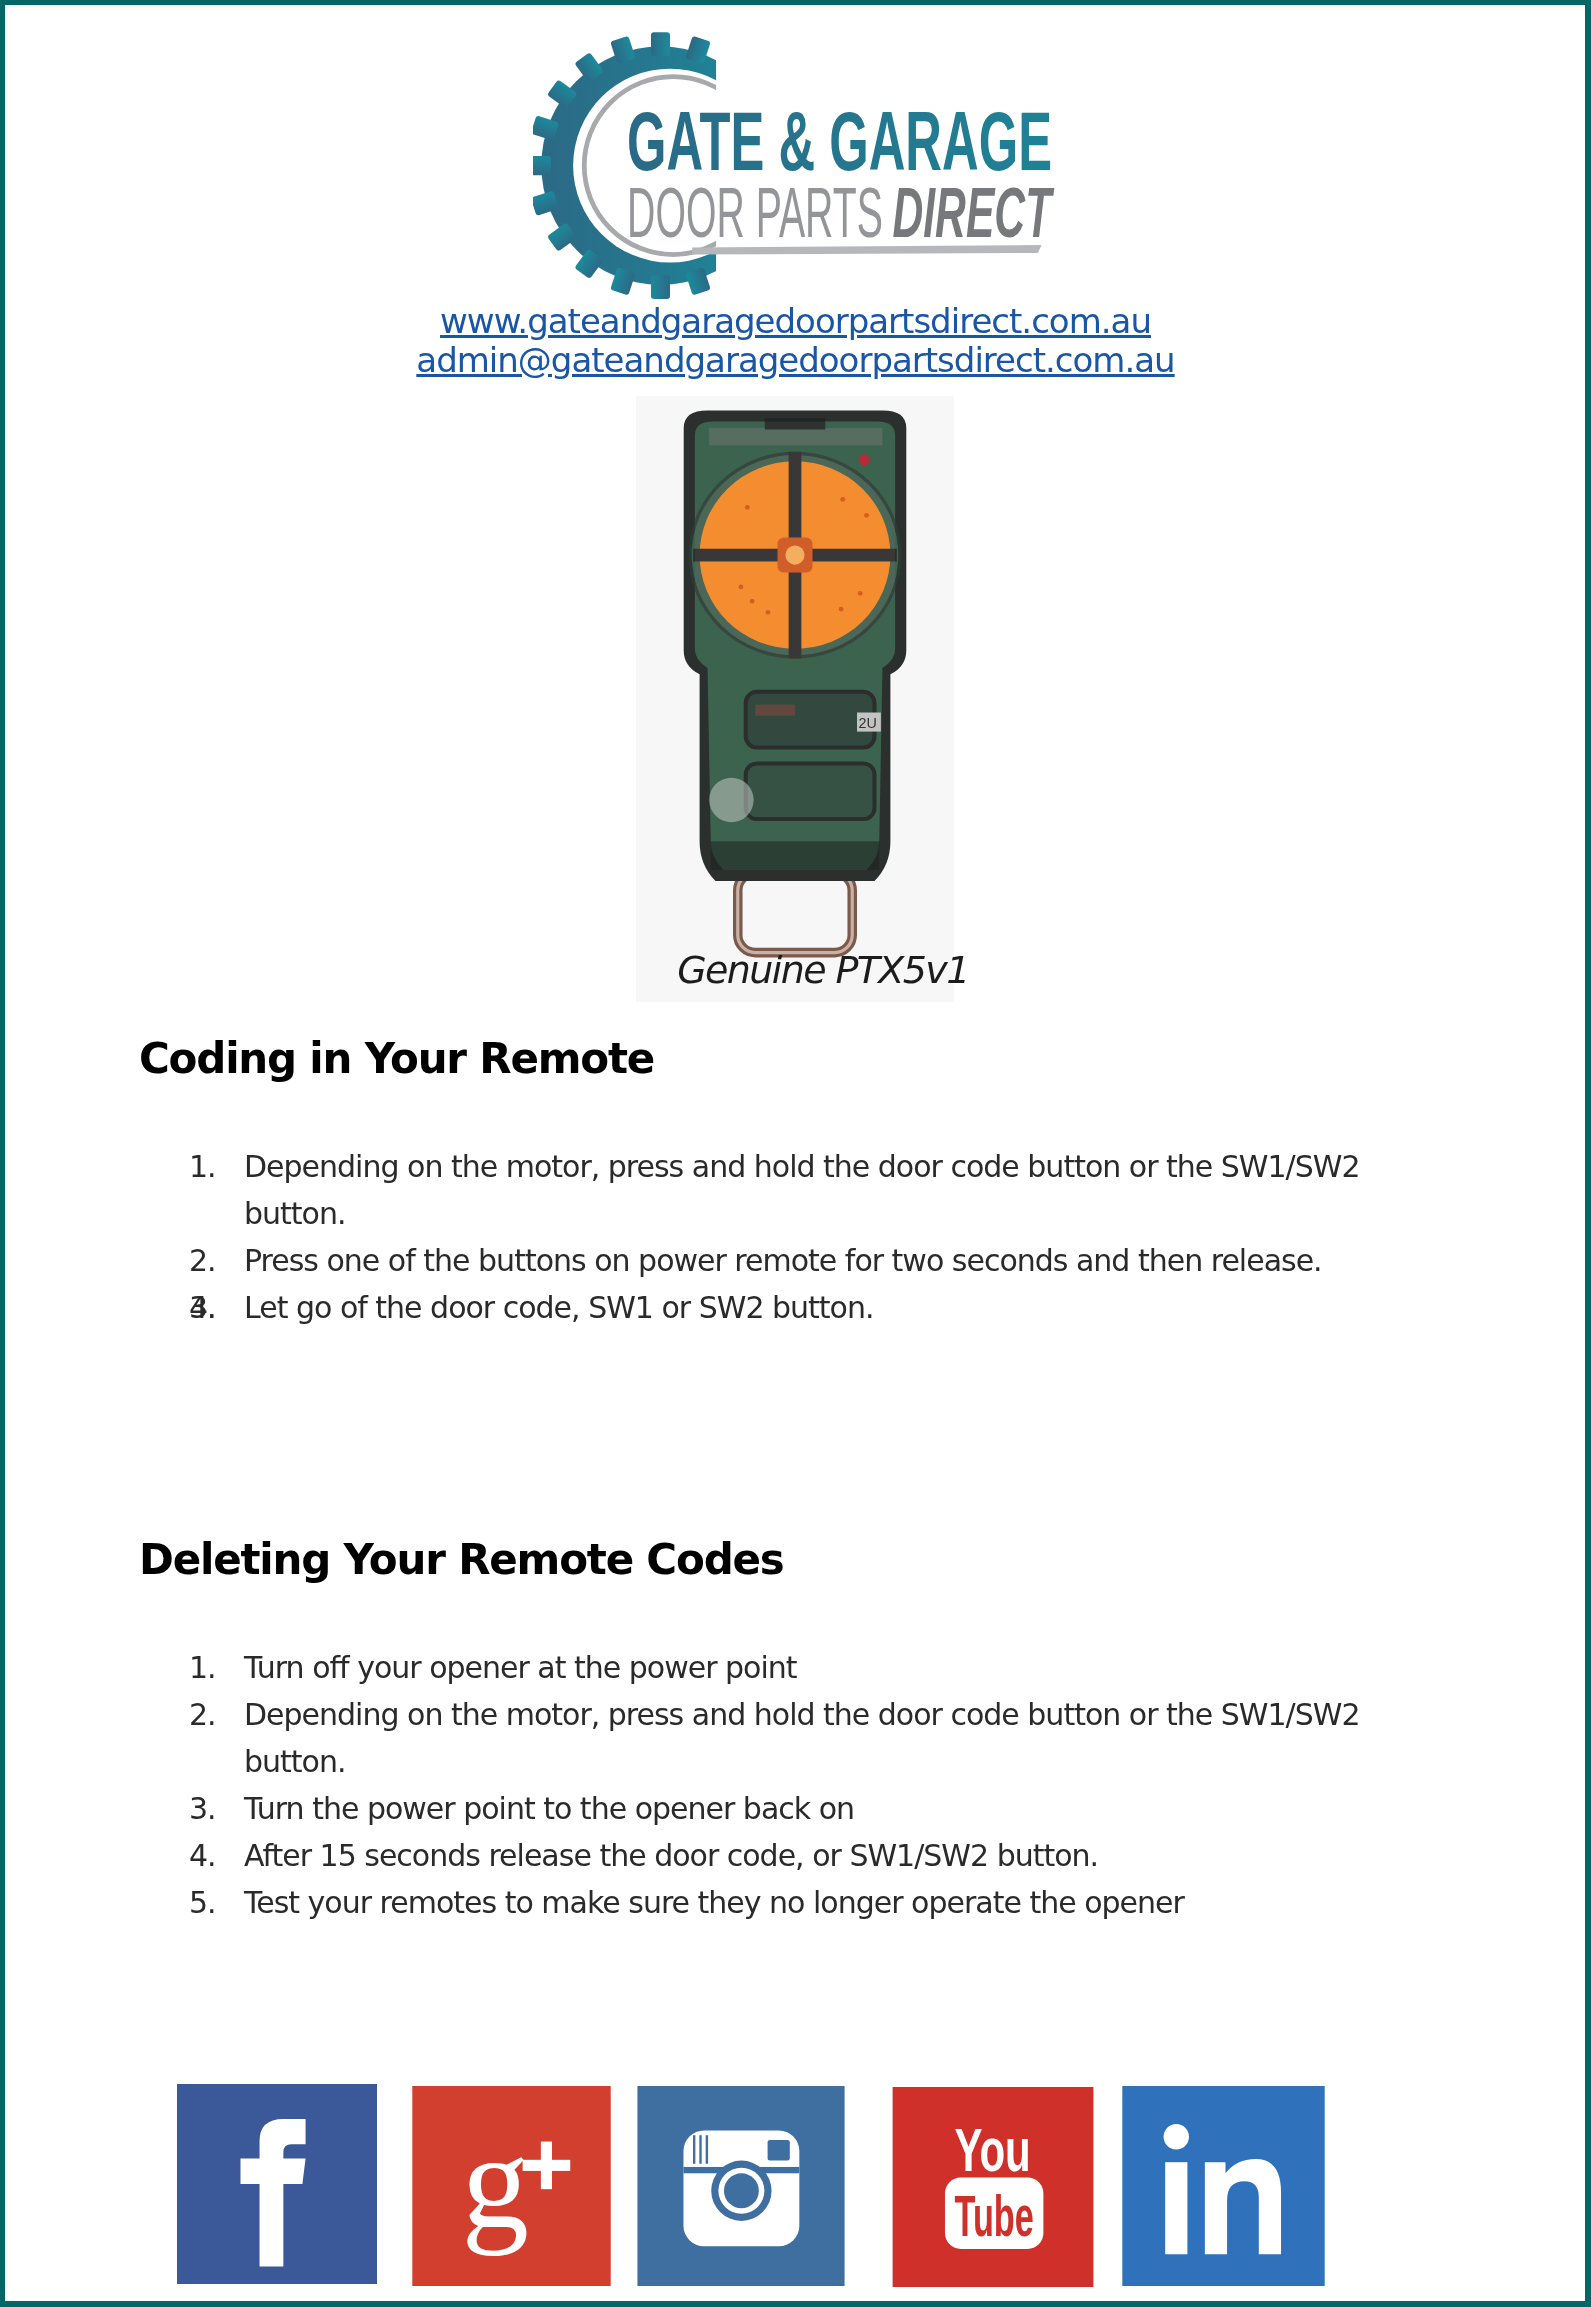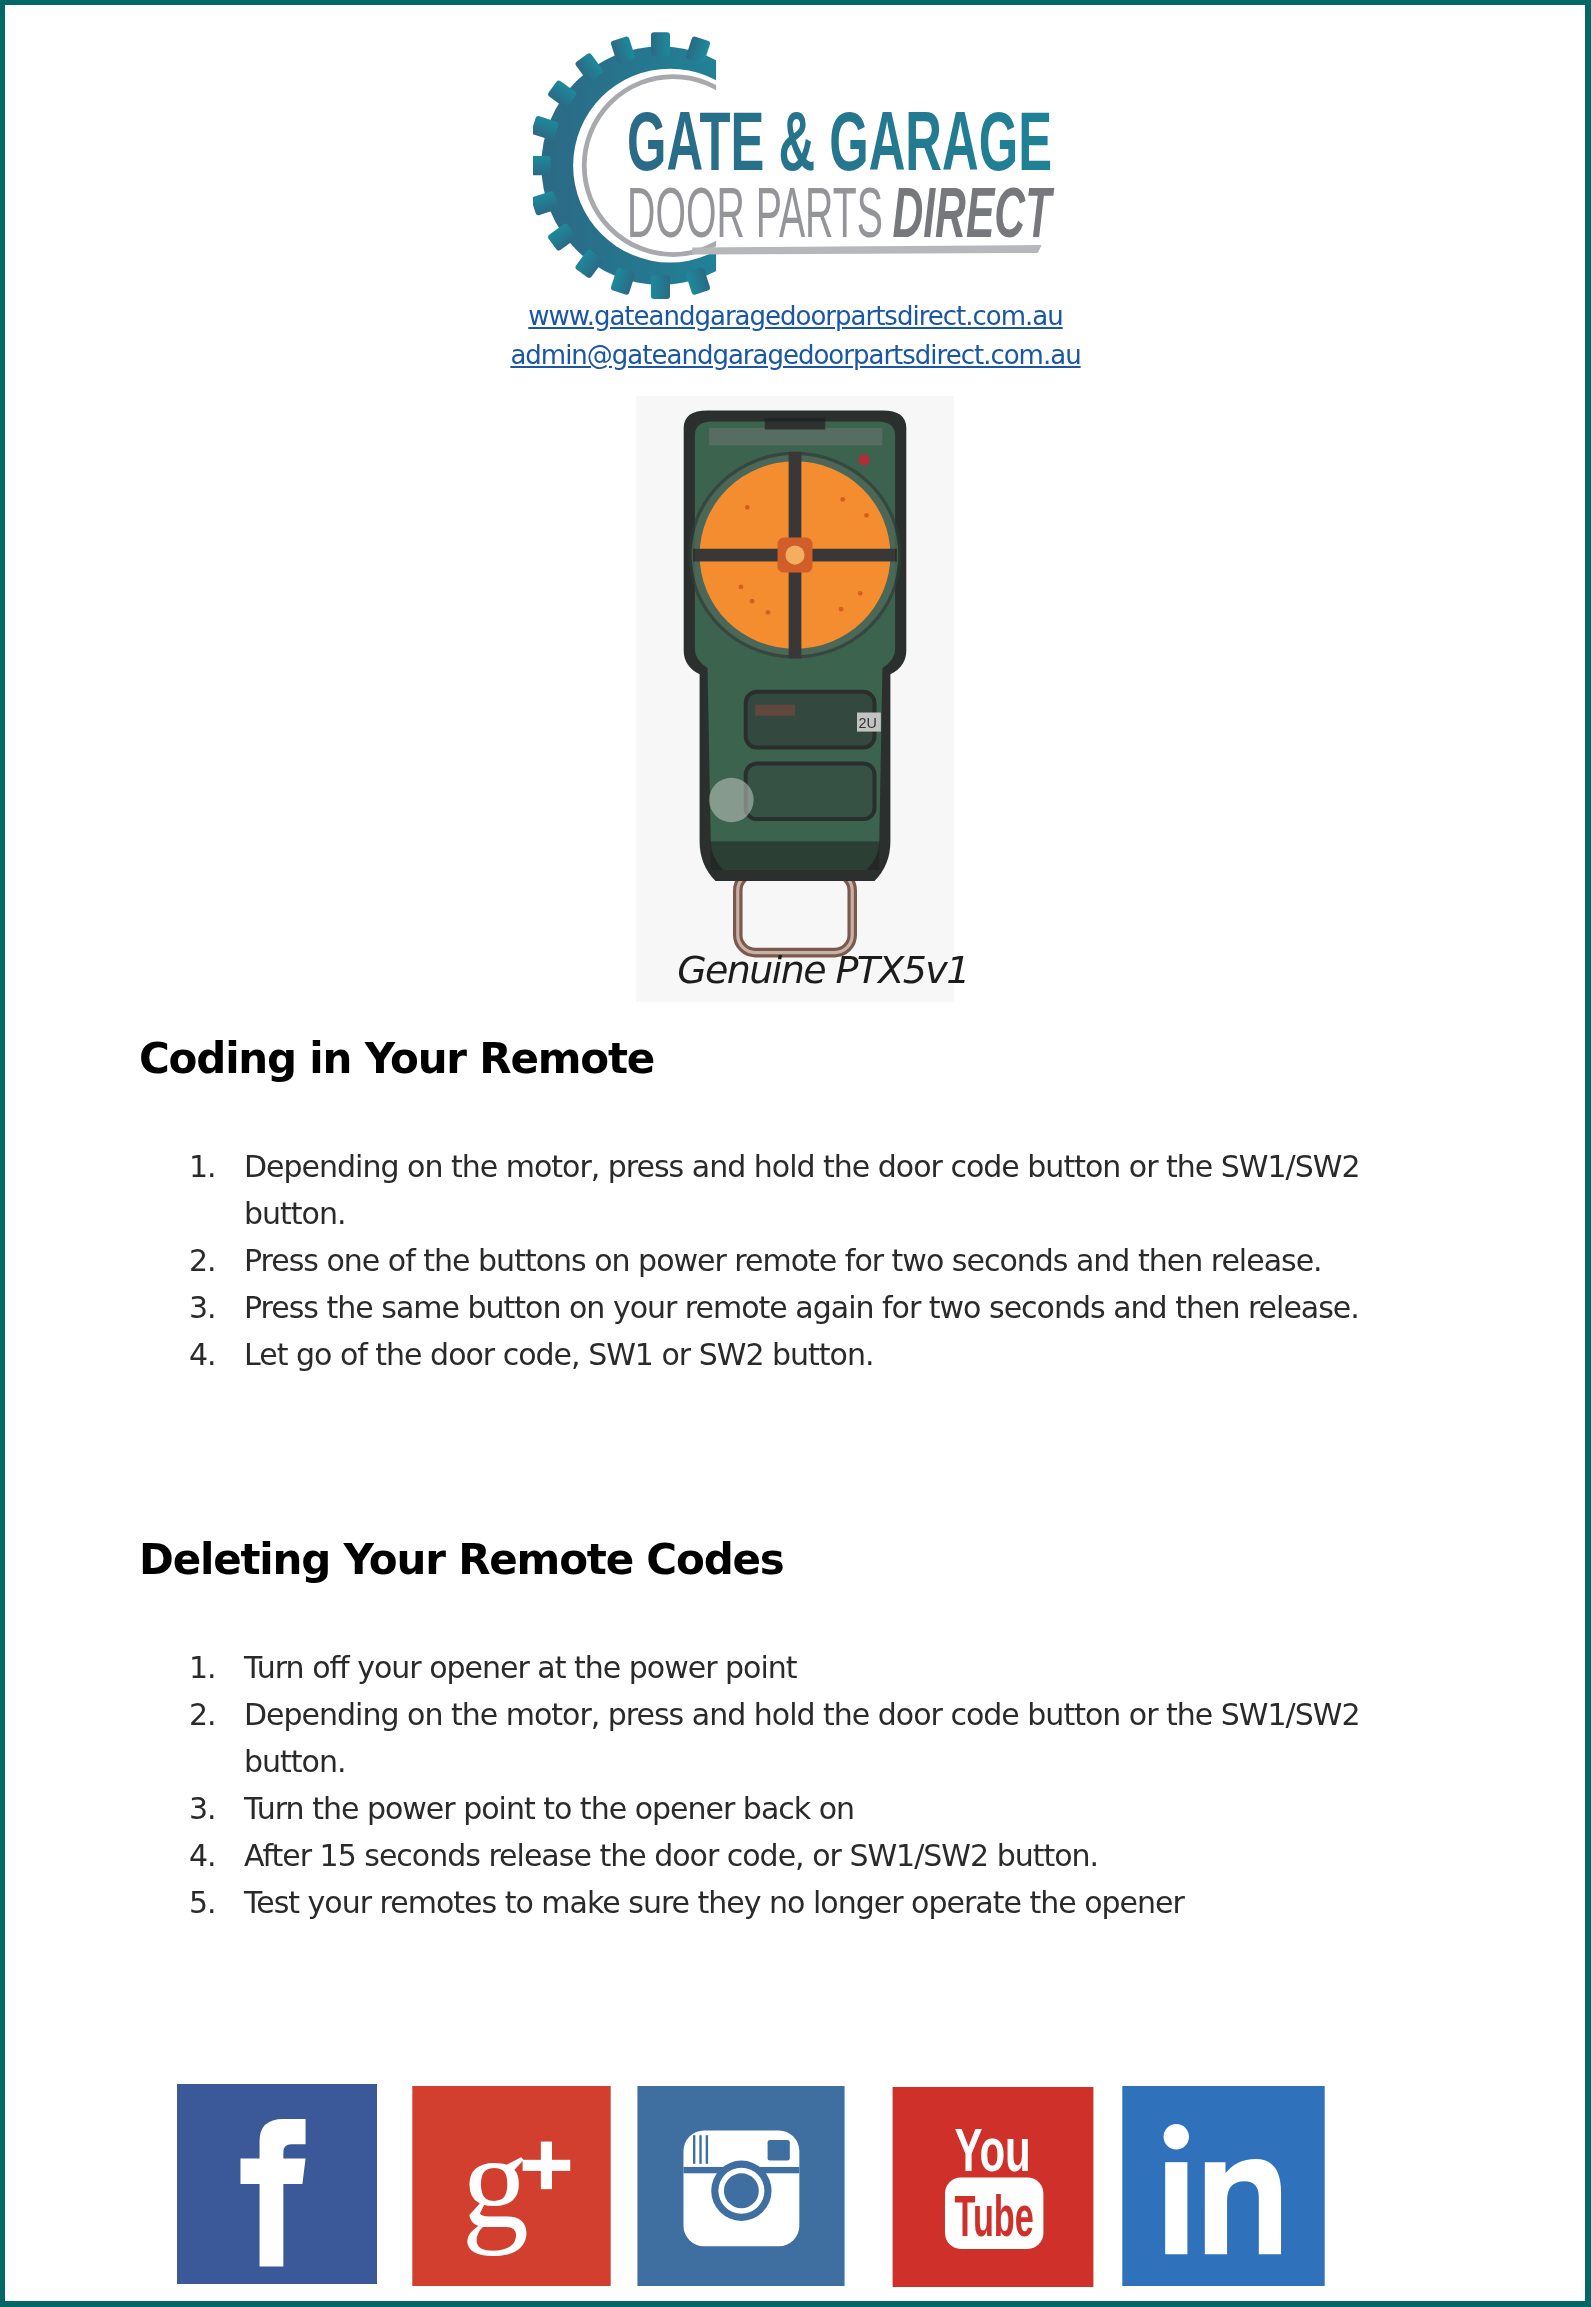--- a/index.html
+++ b/index.html
@@ -9,21 +9,21 @@
     position: absolute; left: 0; top: 0; width: 1591px; height: 2307px;
     border-style: solid; border-color: #036767;
     border-width: 5.6px 6.4px 6.4px 5.6px;
   }
   
   .logo { position: absolute; left: 533px; top: 29px; width: 525px; height: 274px; }
   .logo svg { width: 100%; height: 100%; }
   
   .contact { position: absolute; left: 0; width: 1591px; text-align: center; }
   .contact a {
-    color: #1a56a6; text-decoration: underline; font-size: 26px;
+    color: #1a56a6; text-decoration: underline; font-size: 34px;
     font-family: "DejaVu Sans", sans-serif; letter-spacing: -1px;
   }
   .contact.web { top: 301px; }
   .contact.mail { top: 340px; }
   
   .product { position: absolute; left: 636px; top: 396px; width: 318px; height: 606px; }
   .product svg { width: 100%; height: 100%; }
   .caption {
     position: absolute; left: 664px; top: 948px; width: 318px; text-align: center;
     font-family: "DejaVu Sans", sans-serif; font-style: italic; font-size: 38px;
@@ -171,21 +171,20 @@
   <li>
     <span class="num">1.</span>
     <span class="txt">Depending on the motor, press and hold the door code button or the SW1/SW2 button.</span>
   </li>
   <li>
     <span class="num">2.</span>
     <span class="txt">Press one of the buttons on power remote for two seconds and then release.</span>
   </li>
   <li>
     <span class="num">3.</span>
-    <span class="txt">Press the same button on your remote again for two seconds and then release.</span>
   </li>
   <li>
     <span class="num">4.</span>
     <span class="txt">Let go of the door code, SW1 or SW2 button.</span>
   </li>
 </ol>
 
 <h2 class="heading h-deleting">Deleting Your Remote Codes</h2>
 <ol class="steps list-deleting">
   <li>

